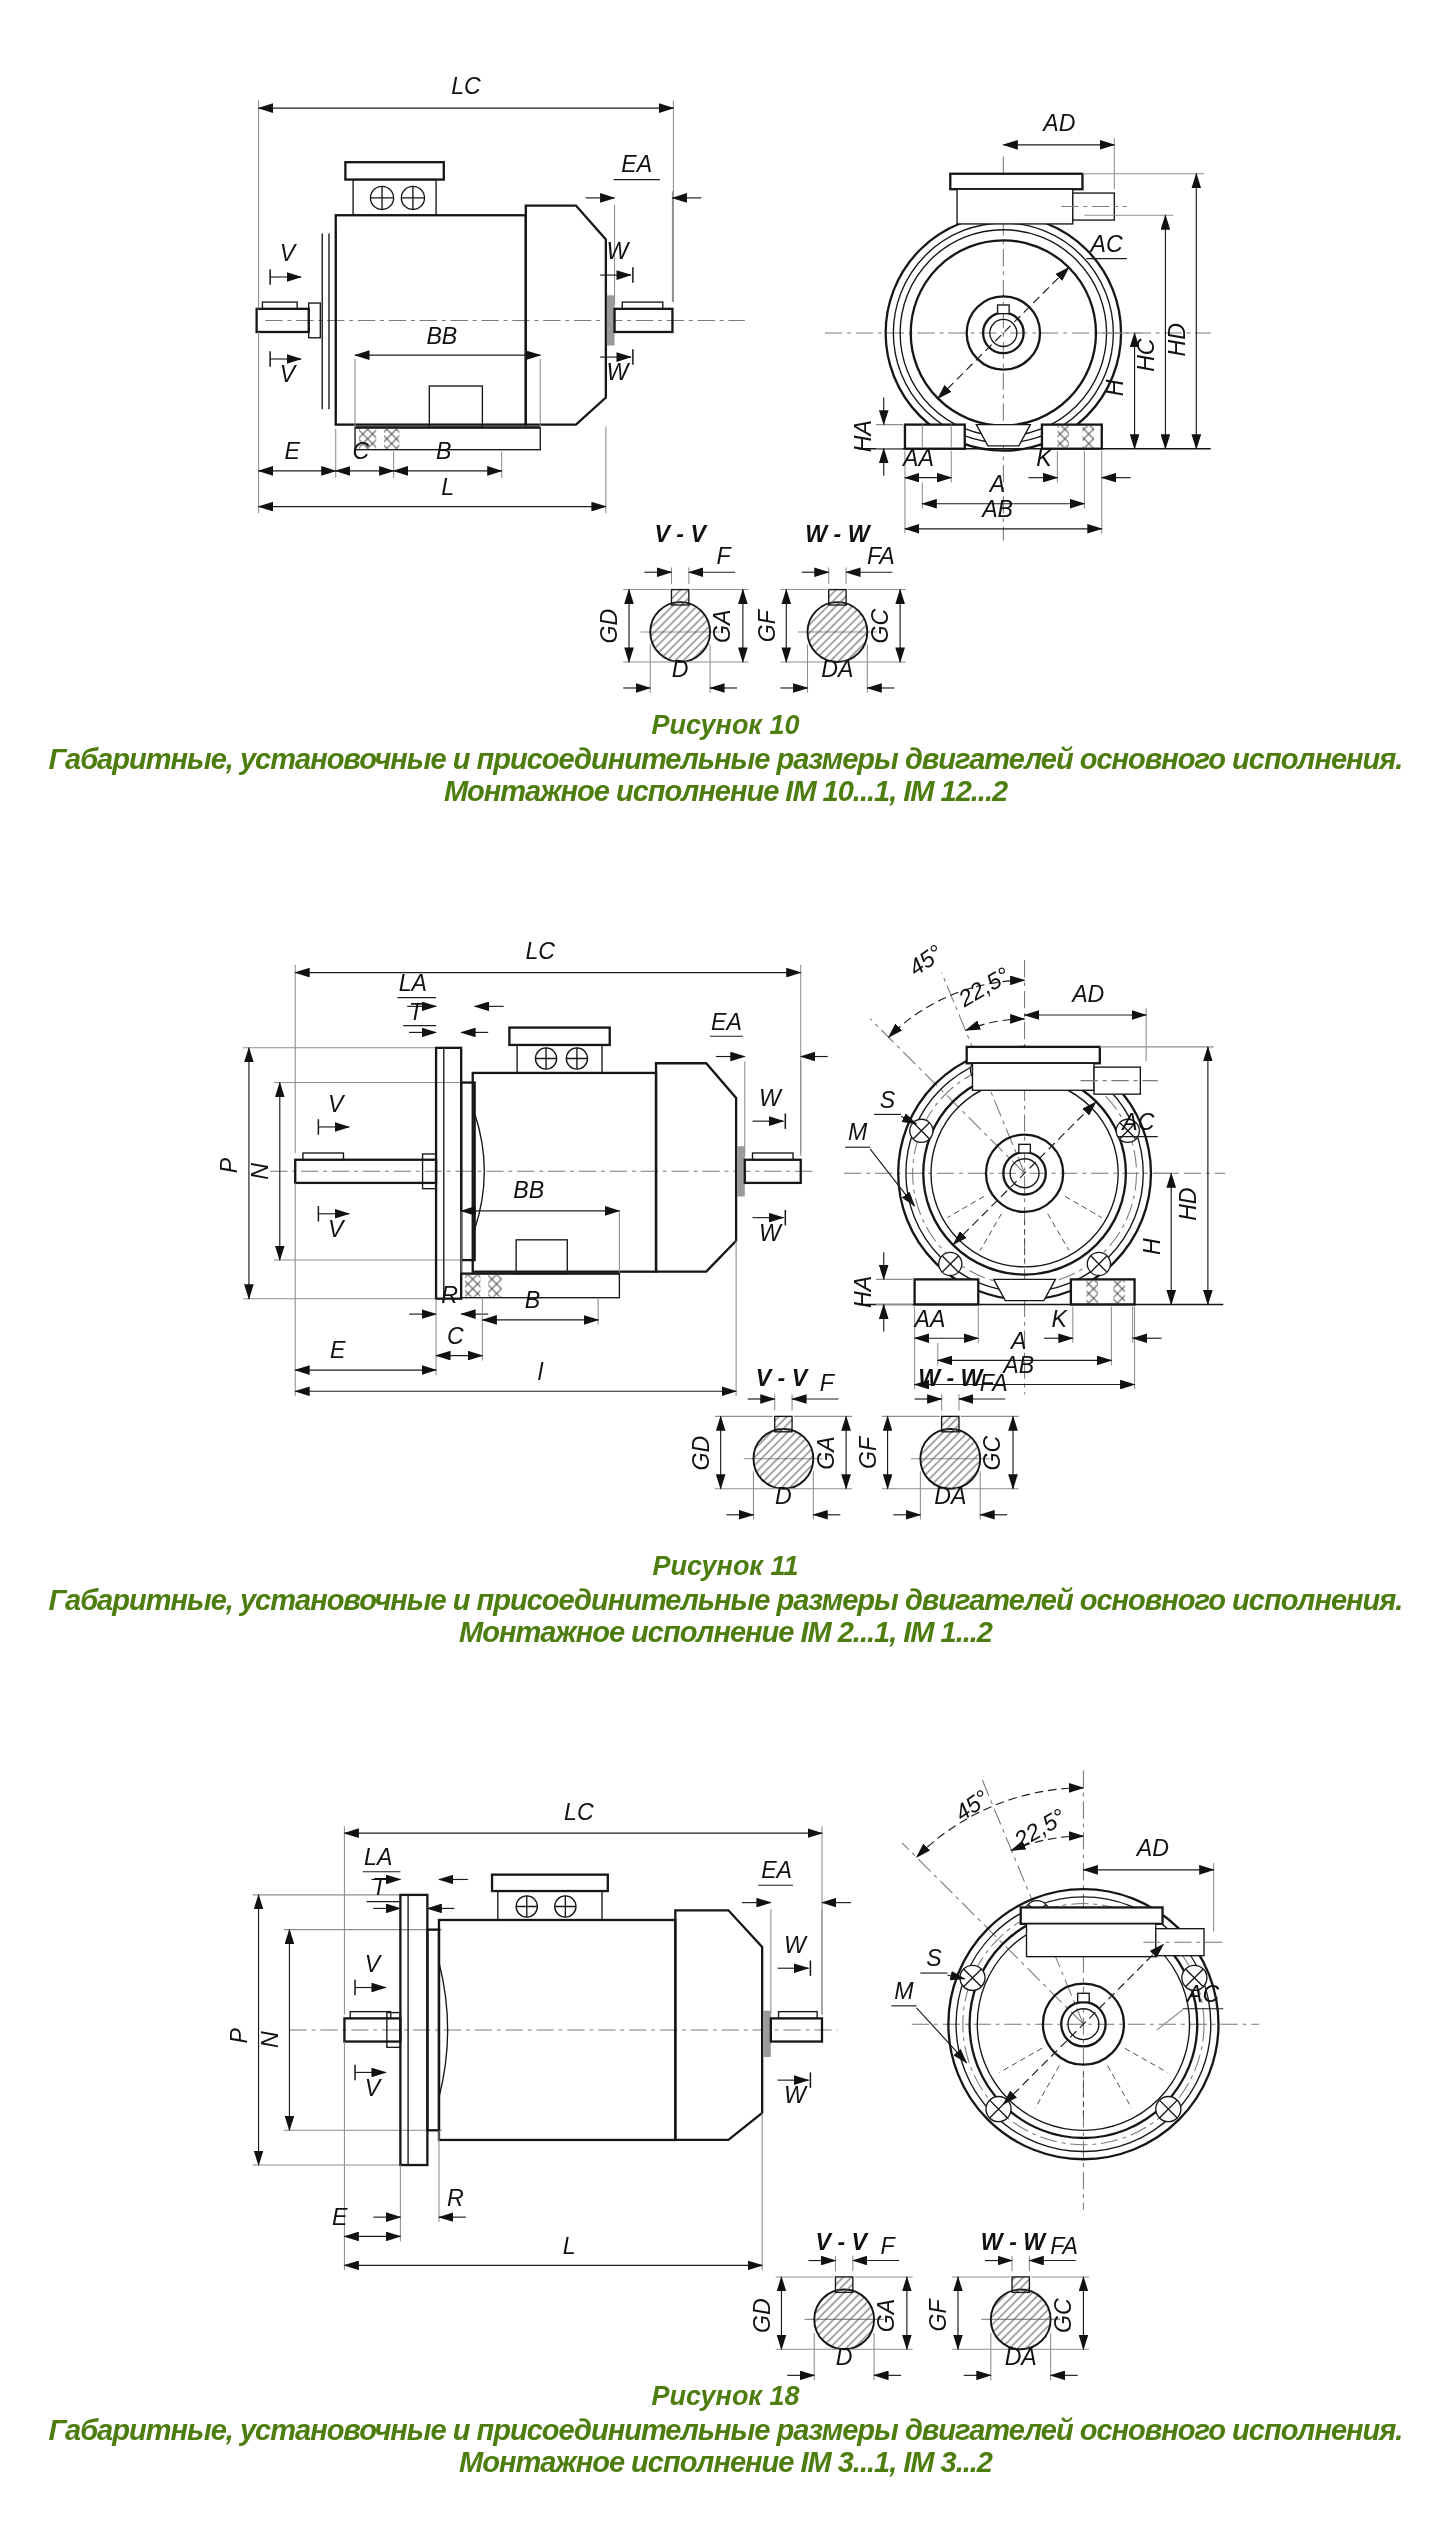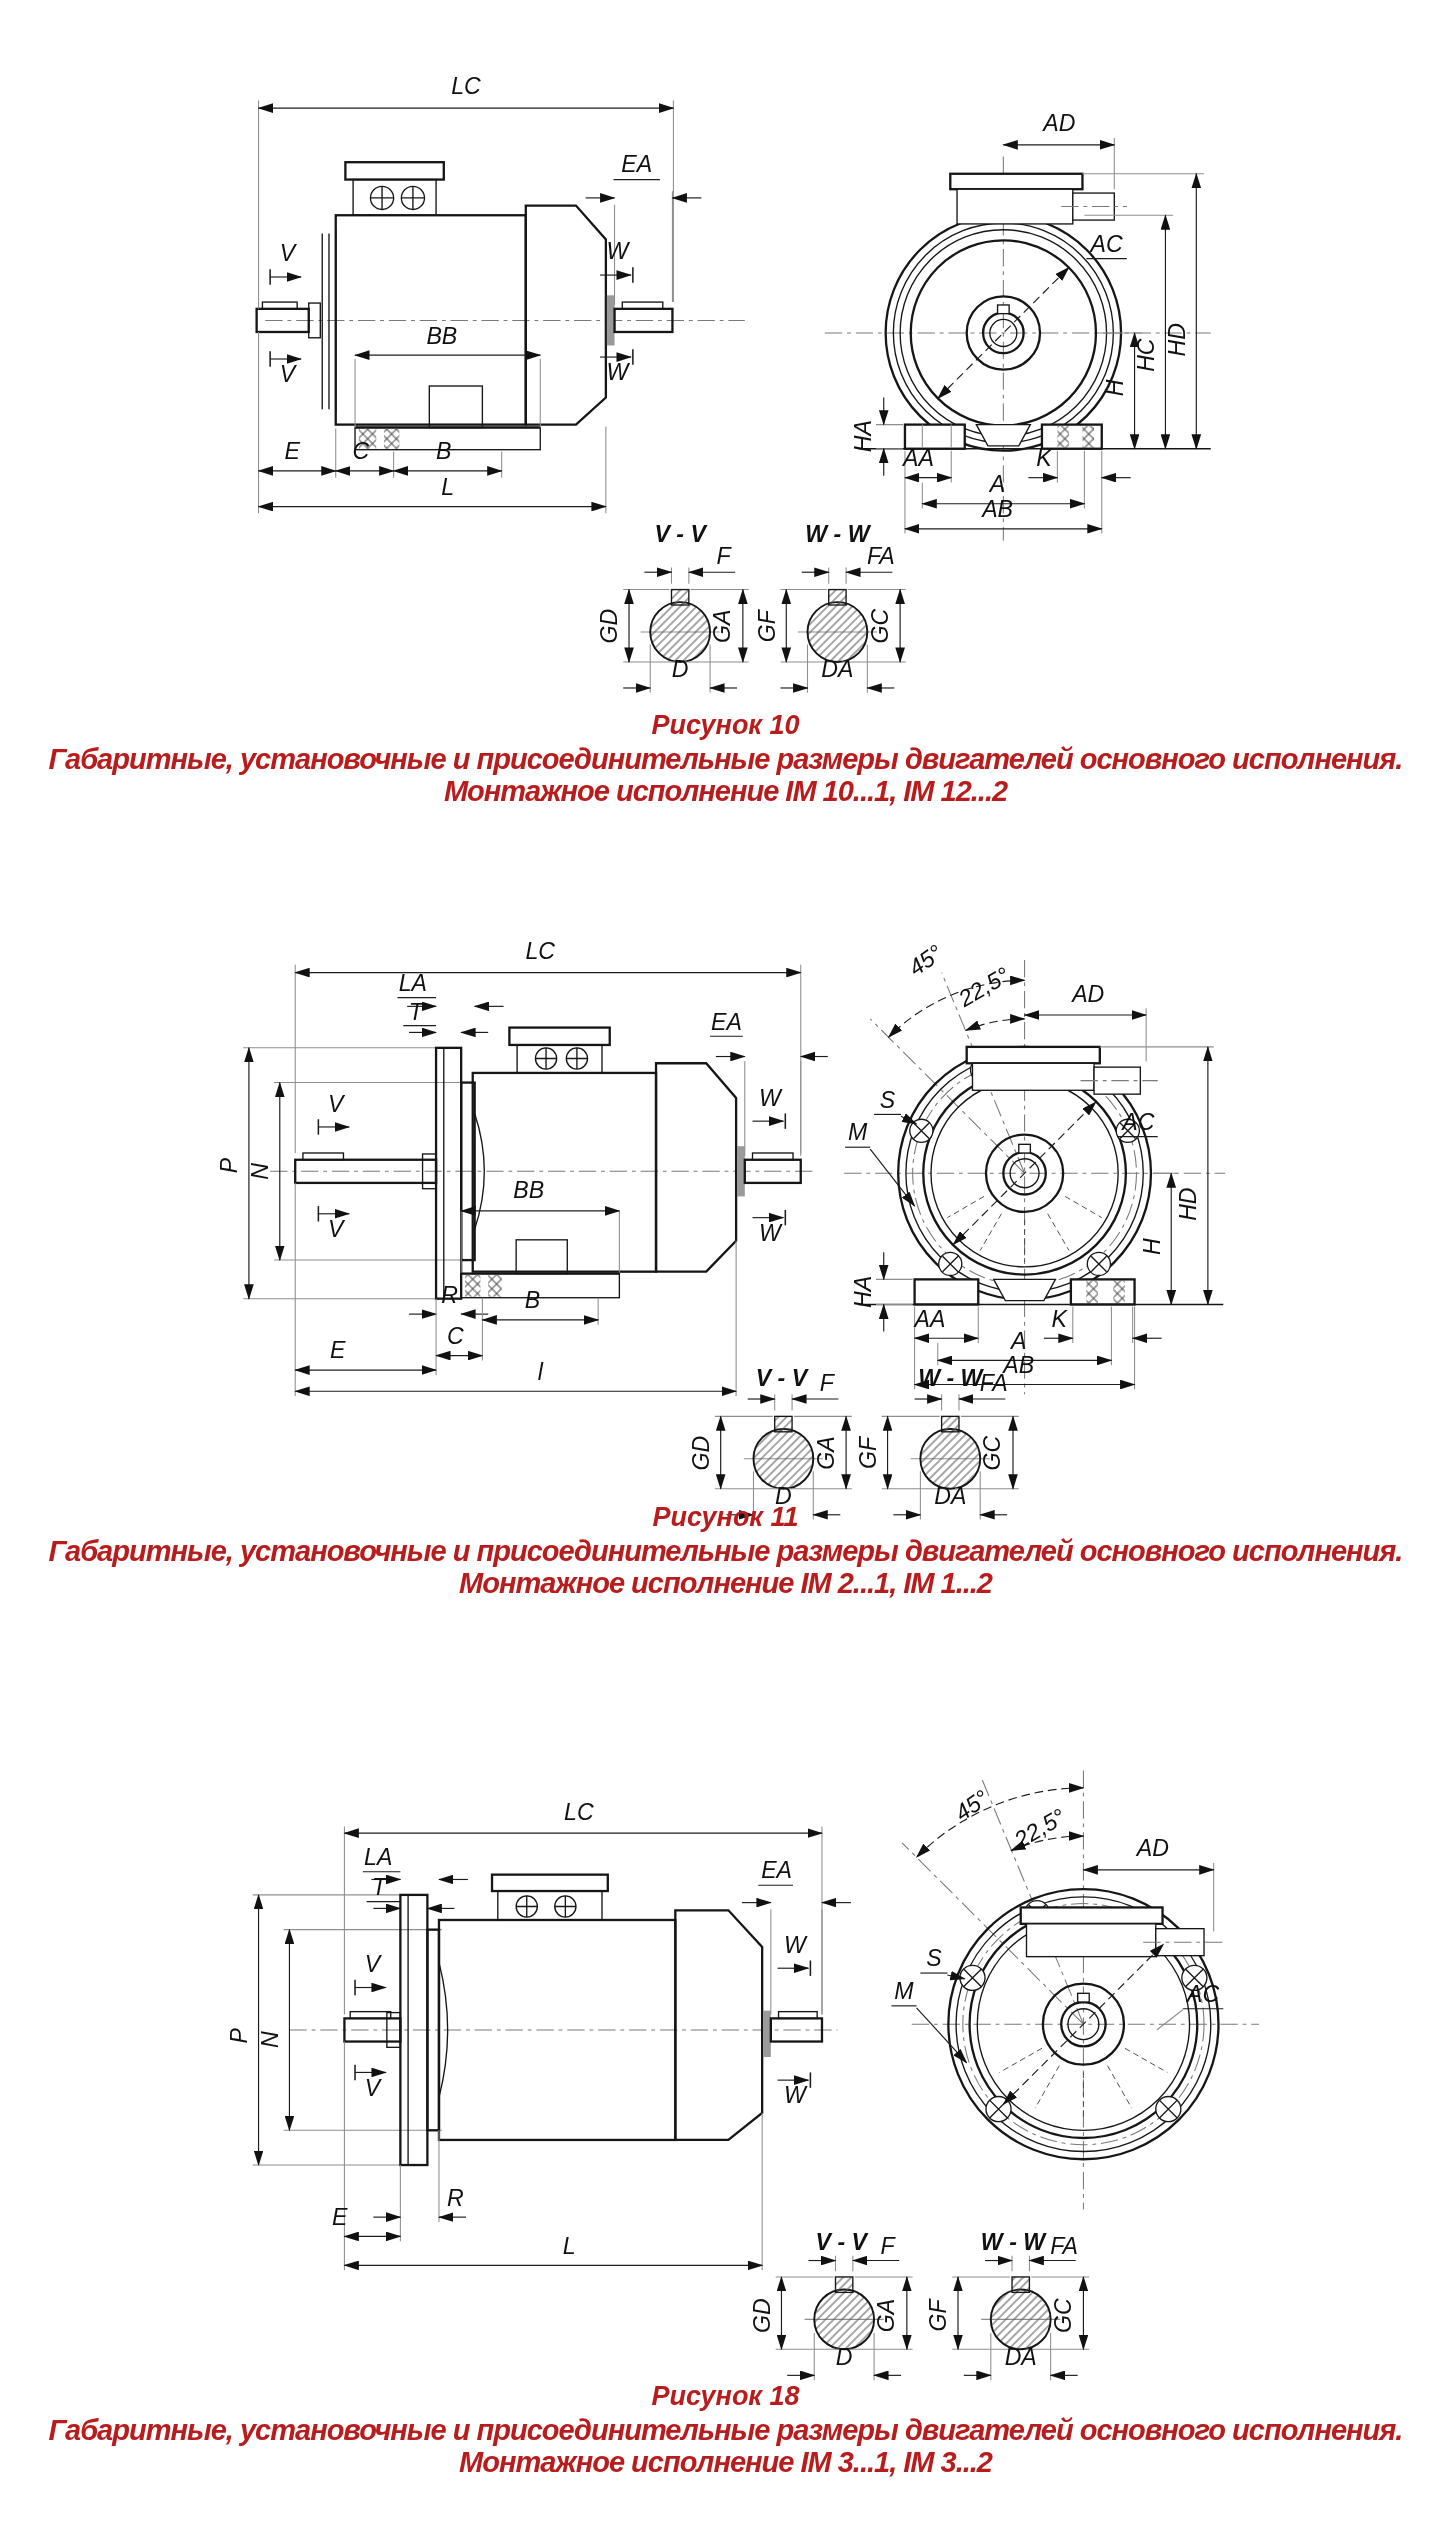--- a/index.html
+++ b/index.html
@@ -19,21 +19,21 @@
   .dimD{stroke:#1c1c1c;stroke-width:1.2;fill:none;stroke-dasharray:9 5;marker-start:url(#aS);marker-end:url(#aE);}
   .de {stroke:#1c1c1c;stroke-width:1.2;fill:none;marker-end:url(#aE);}
   .tick{stroke:#1c1c1c;stroke-width:1.6;}
   .ul {stroke:#1c1c1c;stroke-width:1.2;}
   .lbl {font:italic 24px "Liberation Sans",sans-serif;fill:#111;text-anchor:middle;}
   .lblB{font:italic 700 24px "Liberation Sans",sans-serif;fill:#111;text-anchor:middle;}
   .hat1{fill:url(#h1);stroke:#161616;stroke-width:2;}
   .hat1t{fill:url(#h1);stroke:#161616;stroke-width:1.4;}
   .hat2{fill:url(#h2);stroke:none;}
   
-  .caption{position:absolute;left:0;width:100%;text-align:center;color:#b91c1c;}
+  .caption{position:absolute;left:0;width:100%;text-align:center;color:#4d7c0f;}
   .cap-title{font:italic 700 27px/1.15 "Liberation Sans",sans-serif;margin-bottom:2.9px;}
   .cap-line {font:italic 700 29px/1.1 "Liberation Sans",sans-serif;letter-spacing:-1px;}
 </style>
 </head>
 <body>
 
 <div class="page">
 
 <svg class="sheet" width="1451" height="2525" viewBox="0 0 1504 2617" xmlns="http://www.w3.org/2000/svg">
 <defs>
@@ -572,21 +572,21 @@
   </g>
 </g>
 </svg>
 
 <div class="caption" style="top:710px">
   <div class="cap-title">Рисунок 10</div>
   <div class="cap-line">Габаритные, установочные и присоединительные размеры двигателей основного исполнения.</div>
   <div class="cap-line">Монтажное исполнение IM 10...1, IM 12...2</div>
 </div>
 
-<div class="caption" style="top:1502px">
+<div class="caption" style="top:1551px">
   <div class="cap-title">Рисунок 11</div>
   <div class="cap-line">Габаритные, установочные и присоединительные размеры двигателей основного исполнения.</div>
   <div class="cap-line">Монтажное исполнение IM 2...1, IM 1...2</div>
 </div>
 
 <div class="caption" style="top:2381px">
   <div class="cap-title">Рисунок 18</div>
   <div class="cap-line">Габаритные, установочные и присоединительные размеры двигателей основного исполнения.</div>
   <div class="cap-line">Монтажное исполнение IM 3...1, IM 3...2</div>
 </div>

